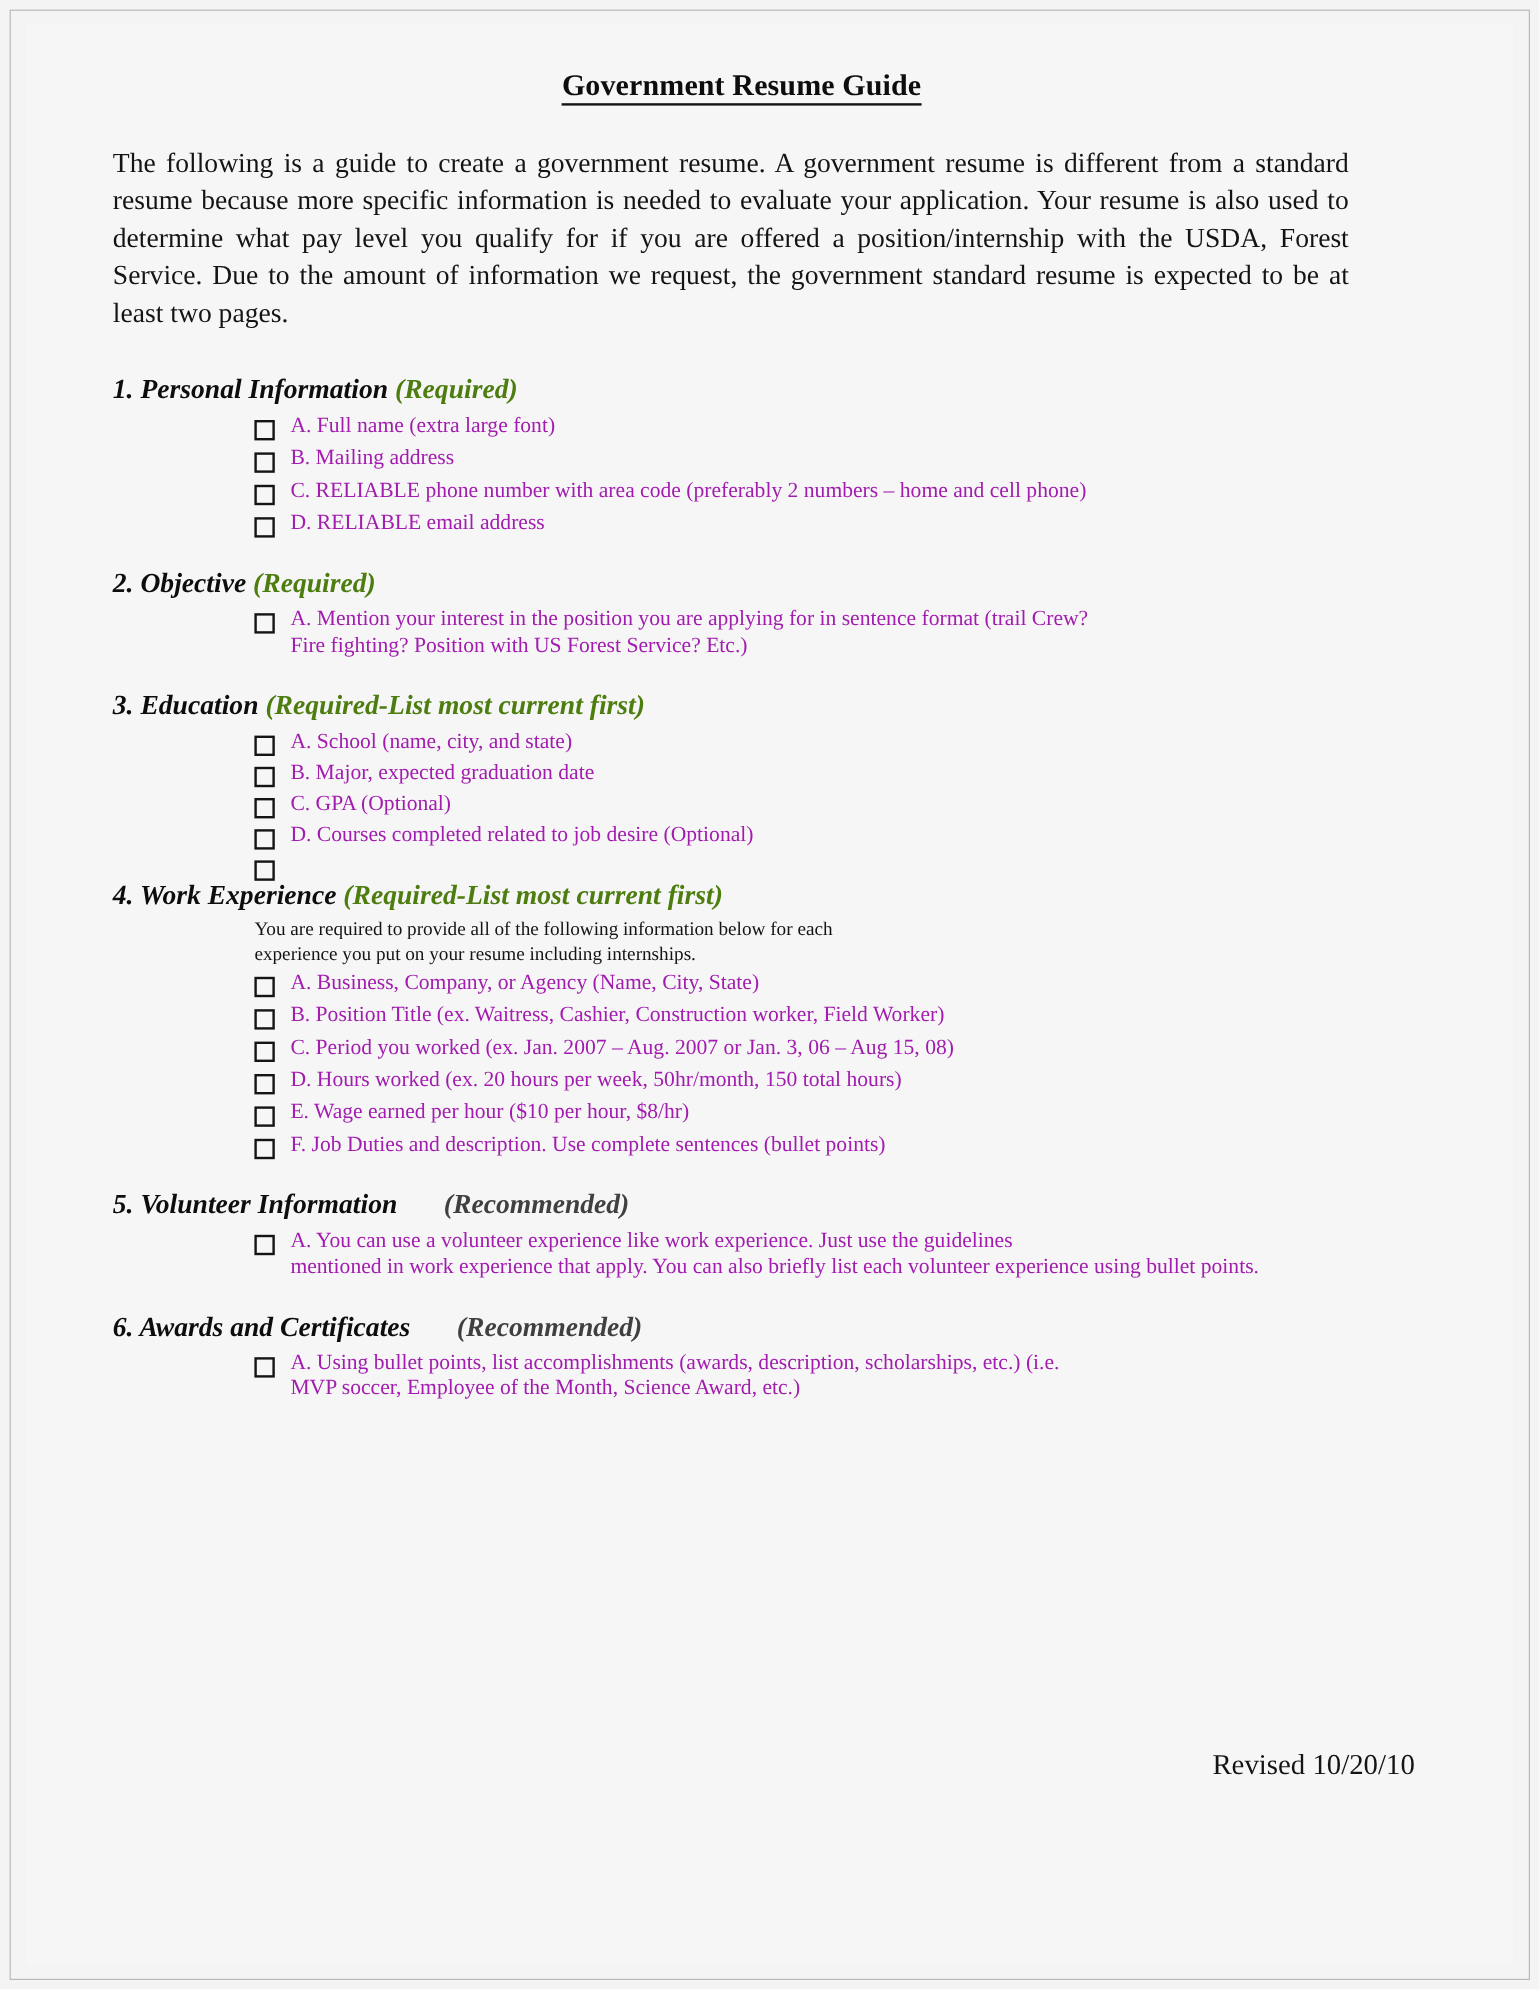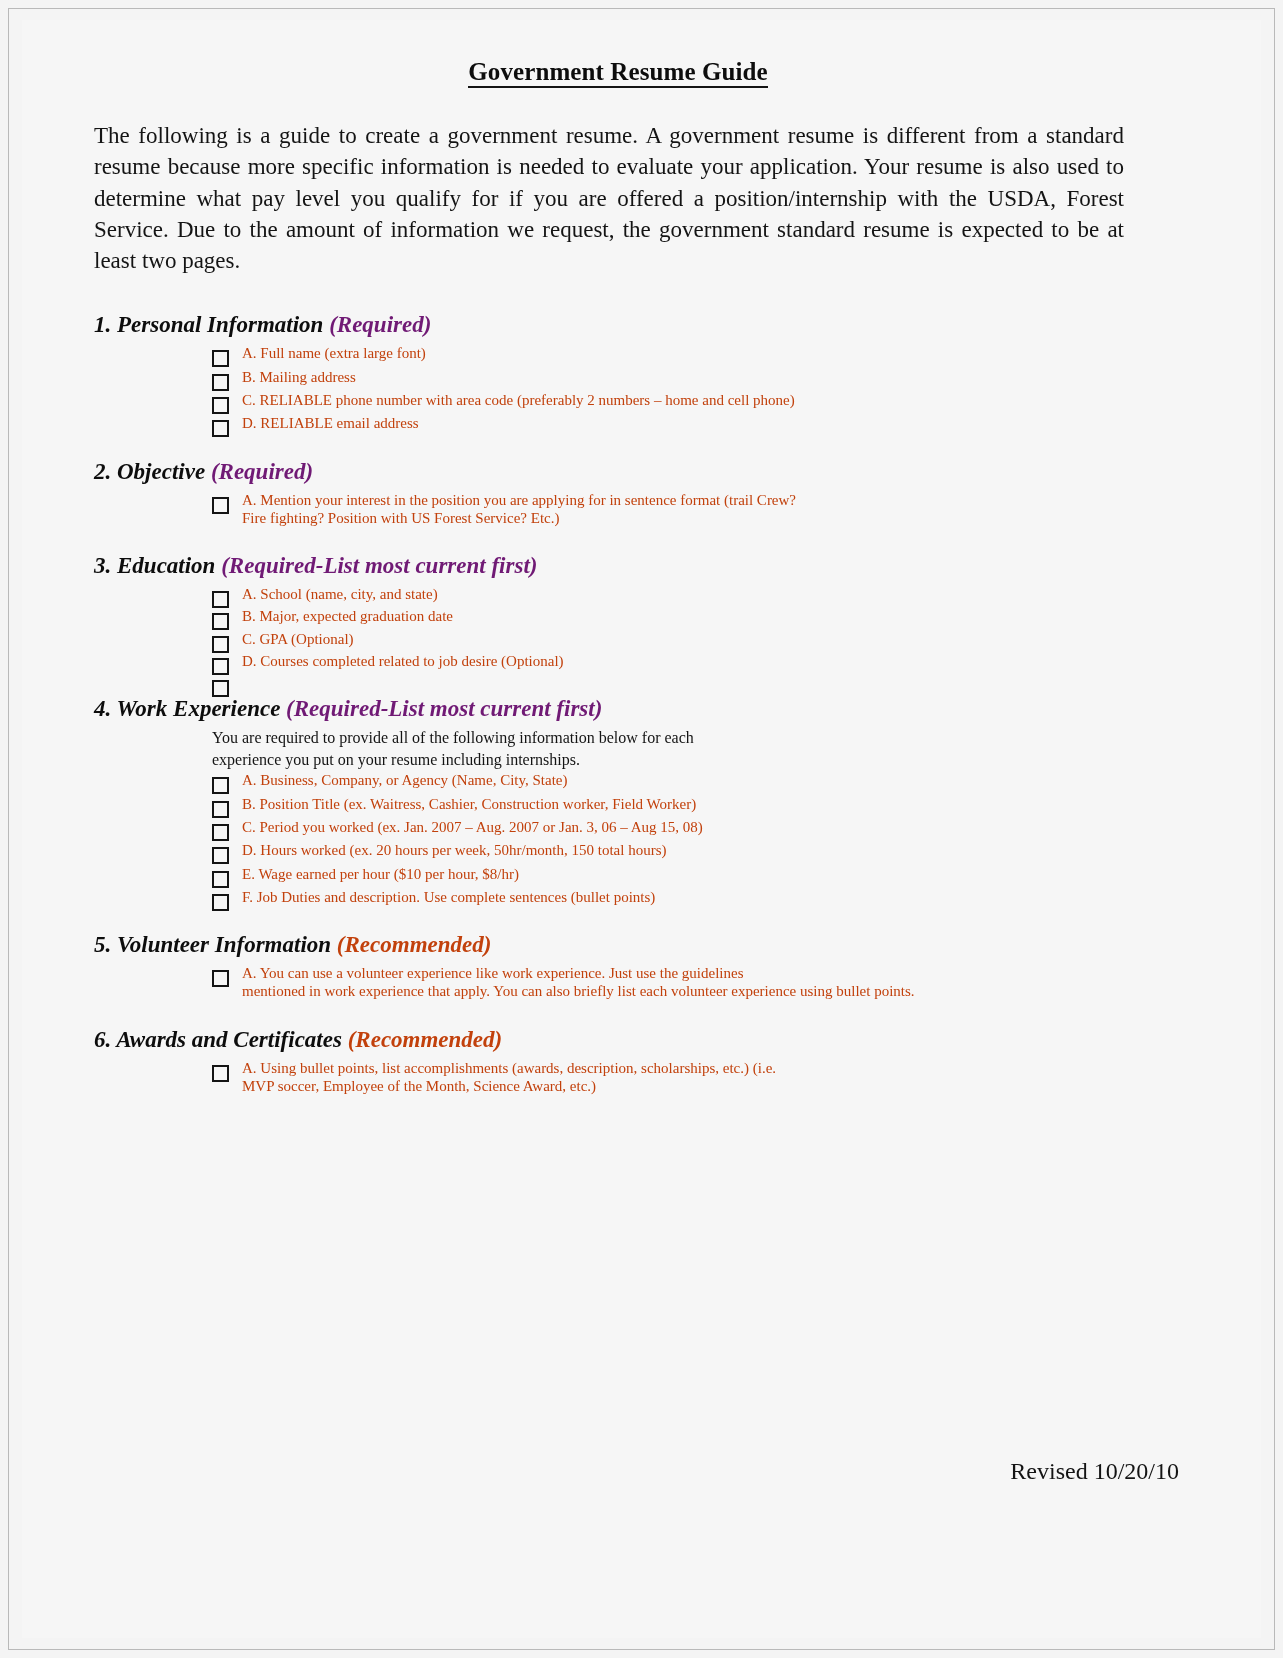--- a/index.html
+++ b/index.html
@@ -75,47 +75,48 @@
     font-weight: bold;
     font-style: italic;
     margin: 0 0 6px 0;
     white-space: nowrap;
   }
   .qual {
     font-weight: bold;
     font-style: italic;
   }
   .qual.red {
-    color: #701a75;
+    color: #4d7c0f;
     font-style: italic;
   }
   .qual.black {
-    color: #c2410c;
+    color: #404040;
+    margin-left: 33px;
   }
 
   .section-note {
     margin: 0 0 2px 0;
     padding-left: 118px;
     font-size: 16px;
     line-height: 1.22;
     color: #141414;
   }
 
   .items {
     list-style: none;
     margin: 0;
     padding: 0;
   }
   .item {
     position: relative;
     padding-left: 148px;
-    font-size: 15px;
+    font-size: 18px;
     line-height: 1.22;
     margin-bottom: 4px;
-    color: #c2410c;
+    color: #a21caf;
   }
   .item .cb {
     position: absolute;
     left: 118px;
     top: 6px;
     width: 17px;
     height: 17px;
     border: 2.6px solid #141414;
     box-sizing: border-box;
     background: transparent;

